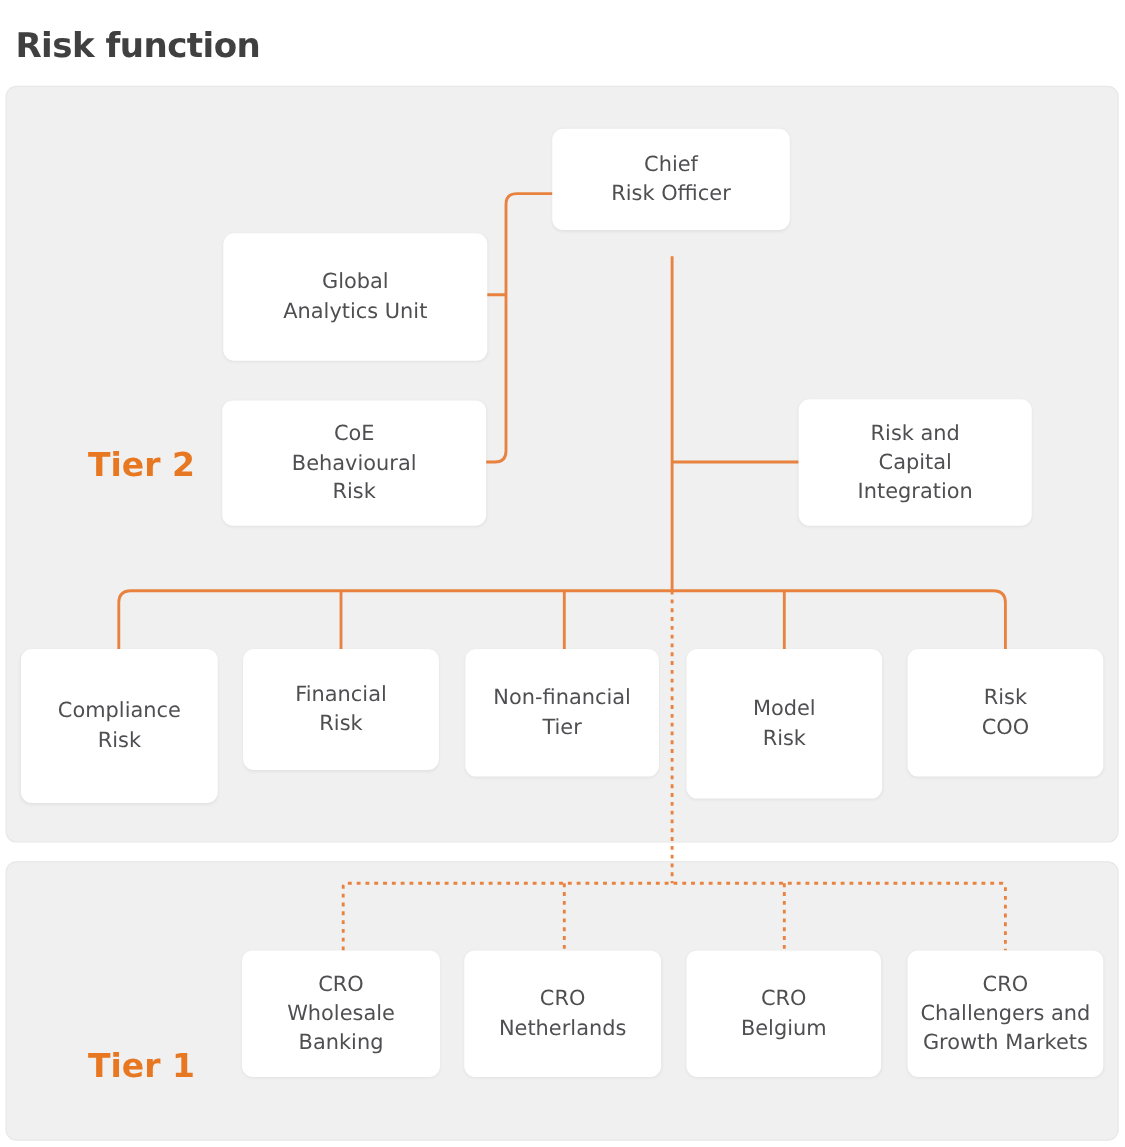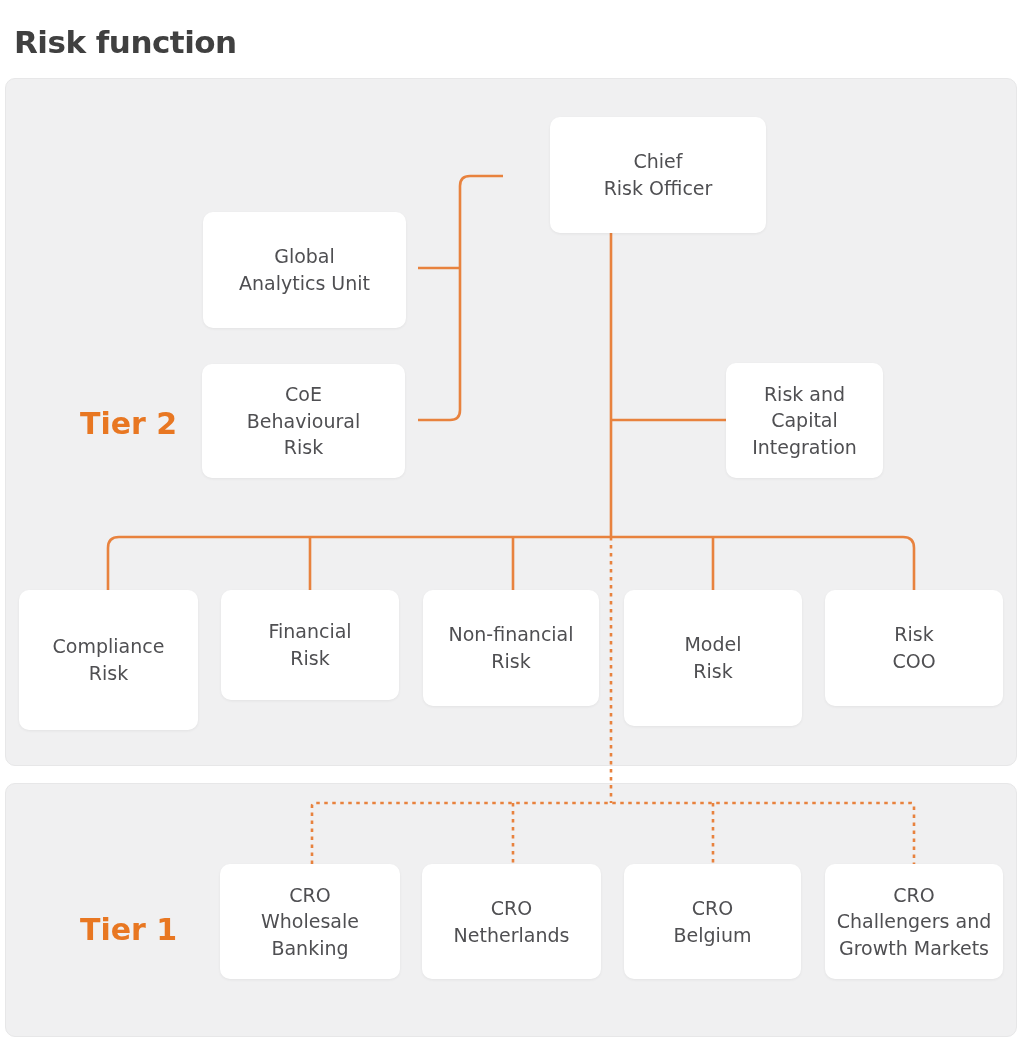--- a/index.html
+++ b/index.html
@@ -17,42 +17,42 @@
     background:#F0F0F1;border:1px solid #E7E7E8;border-radius:10px;
     box-sizing:border-box;
   }
   #panel-tier2{top:78px;height:688px;}
   #panel-tier1{top:783px;height:254px;}
   .tier-label{
     position:absolute;left:80px;
     font-size:30px;font-weight:600;color:#E87722;
   }
   #tier2-label{top:406px;}
-  #tier1-label{top:912px;text-align:right;}
+  #tier1-label{top:952px;text-align:right;}
   .node{
     position:absolute;background:#ffffff;border-radius:10px;
     box-shadow:0 1px 3px rgba(0,0,0,0.06);
     display:flex;align-items:center;justify-content:center;
     text-align:center;color:#4F4F52;font-size:19px;line-height:1.4;
     white-space:pre-line;
   }
   #connector-svg{
     position:absolute;left:0;top:0;pointer-events:none;
   }
   #connector-svg path{
     fill:none;stroke:#E8823E;stroke-width:2.6;
   }
   #connector-svg path.dashed{
     stroke-dasharray:3.5 4.5;
   }
   
-  #node-chief{left:502px;top:117px;width:216px;height:116px;margin-left:48px;}
-  #node-gau{left:203px;top:212px;width:203px;height:116px;}
-  #node-coe{left:202px;top:364px;width:203px;height:114px;}
-  #node-rci{left:726px;top:363px;width:157px;height:115px;}
+  #node-chief{left:502px;top:117px;width:216px;height:92px;}
+  #node-gau{left:203px;top:212px;width:240px;height:116px;}
+  #node-coe{left:202px;top:364px;width:240px;height:114px;}
+  #node-rci{left:726px;top:363px;width:212px;height:115px;}
   #node-compliance{left:19px;top:590px;width:179px;height:140px;}
   #node-financial{left:221px;top:590px;width:178px;height:110px;}
   #node-nonfinancial{left:423px;top:590px;width:176px;height:116px;}
   #node-model{left:624px;top:590px;width:178px;height:136px;}
   #node-riskcoo{left:825px;top:590px;width:178px;height:116px;}
   #node-crowb{left:220px;top:864px;width:180px;height:115px;}
   #node-cronl{left:422px;top:864px;width:179px;height:115px;}
   #node-crobe{left:624px;top:864px;width:177px;height:115px;}
   #node-crocgm{left:825px;top:864px;width:178px;height:115px;}
 </style>
@@ -95,21 +95,21 @@
 Behavioural
 Risk</div>
 <div class="node" id="node-rci">Risk and
 Capital
 Integration</div>
 <div class="node" id="node-compliance">Compliance
 Risk</div>
 <div class="node" id="node-financial">Financial
 Risk</div>
 <div class="node" id="node-nonfinancial">Non-financial
-Risk</div>
+Tier</div>
 <div class="node" id="node-model">Model
 Risk</div>
 <div class="node" id="node-riskcoo">Risk
 COO</div>
 <div class="node" id="node-crowb">CRO
 Wholesale
 Banking</div>
 <div class="node" id="node-cronl">CRO
 Netherlands</div>
 <div class="node" id="node-crobe">CRO

